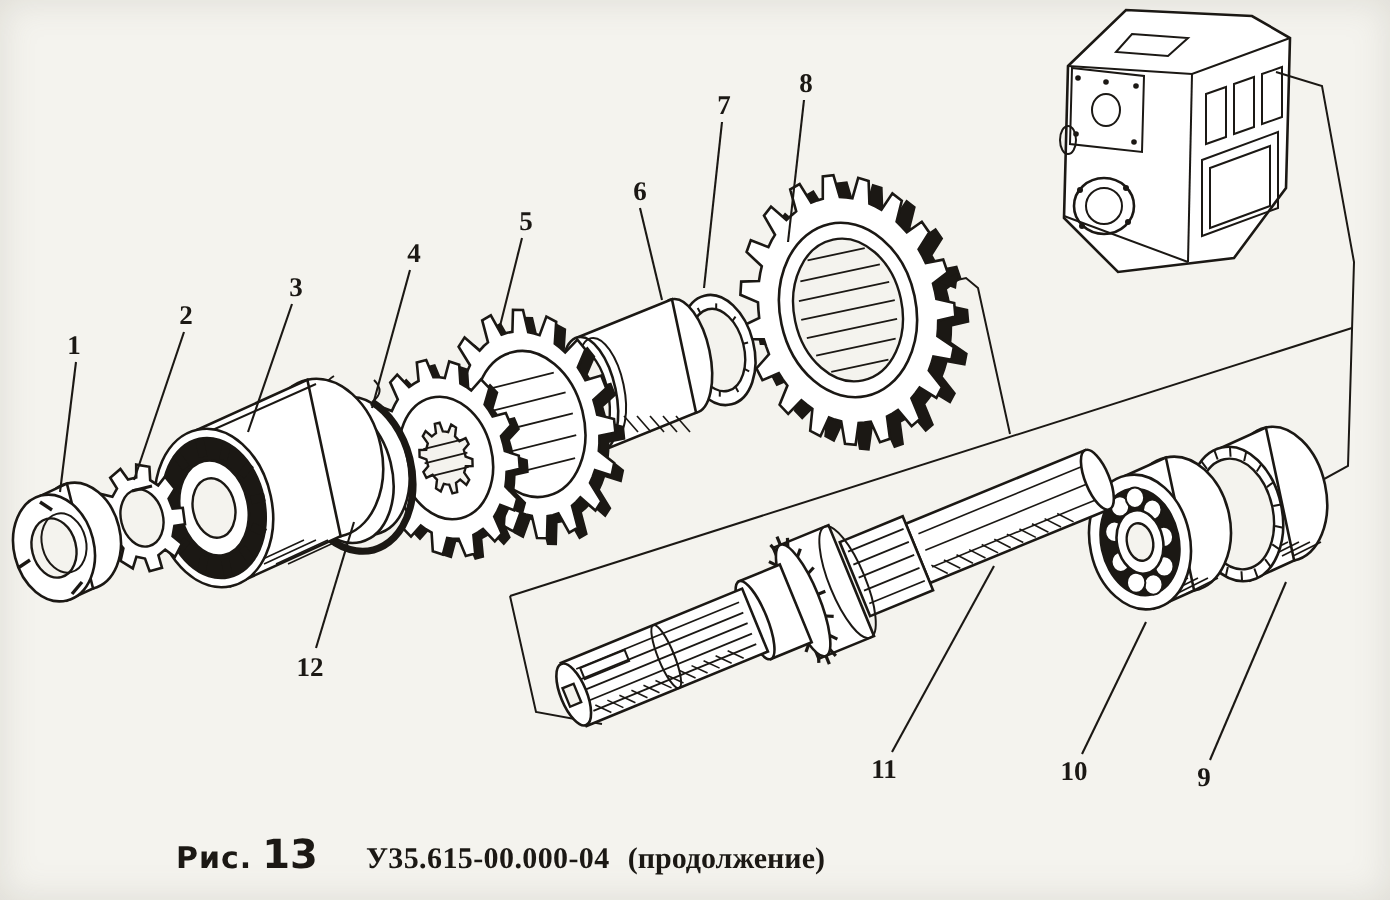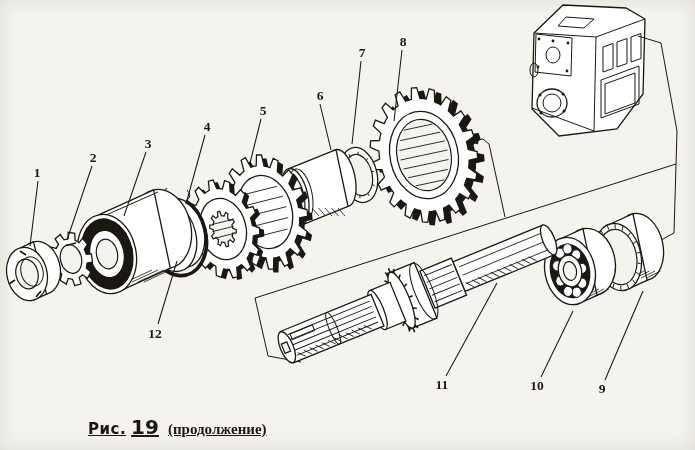--- a/index.html
+++ b/index.html
@@ -9,21 +9,21 @@
          box-shadow:inset 0 0 18px rgba(120,115,100,.18);}
   svg{position:absolute;left:0;top:0;}
   .ln{fill:none;stroke:var(--ink);stroke-width:1.3;}
   .thin{fill:none;stroke:var(--ink);stroke-width:1;}
   .fw{fill:#ffffff;stroke:var(--ink);stroke-width:1.3;}
   .fp{fill:var(--paper);stroke:var(--ink);stroke-width:1.2;}
   .ink{fill:var(--ink);stroke:none;}
   .leader{stroke:var(--ink);stroke-width:1.05;fill:none;}
   text.callout{font:700 13.5px "Liberation Serif",serif;fill:var(--ink);text-anchor:middle;}
   .caption{position:absolute;left:88px;top:415px;display:flex;align-items:baseline;
-           color:var(--ink);white-space:nowrap;text-decoration:underline;}
+           color:var(--ink);white-space:nowrap;}
   .cap-label{font:800 15px "DejaVu Sans",sans-serif;letter-spacing:.5px;}
   .cap-num{font:800 20px "DejaVu Sans",sans-serif;margin-left:5px;}
   .cap-code{font:700 15px "Liberation Serif",serif;margin-left:24px;letter-spacing:.2px;}
   .cap-title{font:700 15px "Liberation Serif",serif;margin-left:12px;word-spacing:6px;}
   .cap-suffix{font:700 15px "Liberation Serif",serif;margin-left:9px;text-align:right;}
 </style>
 </head>
 <body>
 
 <div class="stage">
@@ -320,16 +320,17 @@
     <text class="callout" x="403" y="46">8</text>
     <text class="callout" x="602" y="393">9</text>
     <text class="callout" x="537" y="390">10</text>
     <text class="callout" x="442" y="389">11</text>
     <text class="callout" x="155" y="338">12</text>
   </g>
 </svg>
 
 <div class="caption">
   <span class="cap-label">Рис.</span>
-  <span class="cap-num">19</span>
+  <span class="cap-num">13</span>
+  <span class="cap-code">У35.615-00.000-04</span>
   <span class="cap-suffix">(продолжение)</span>
 </div>
 </div>
 
 </body></html>

